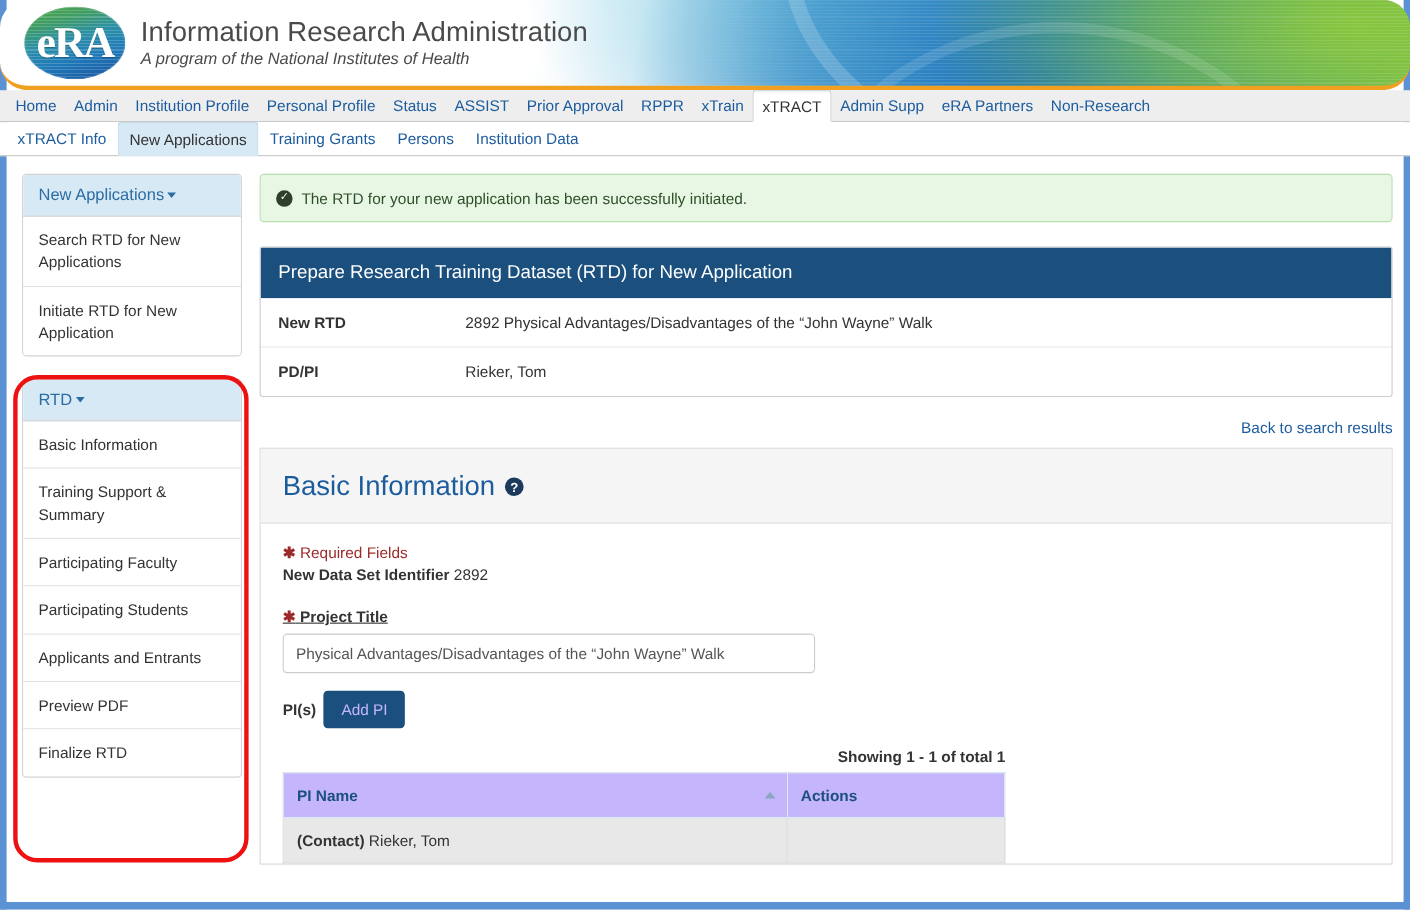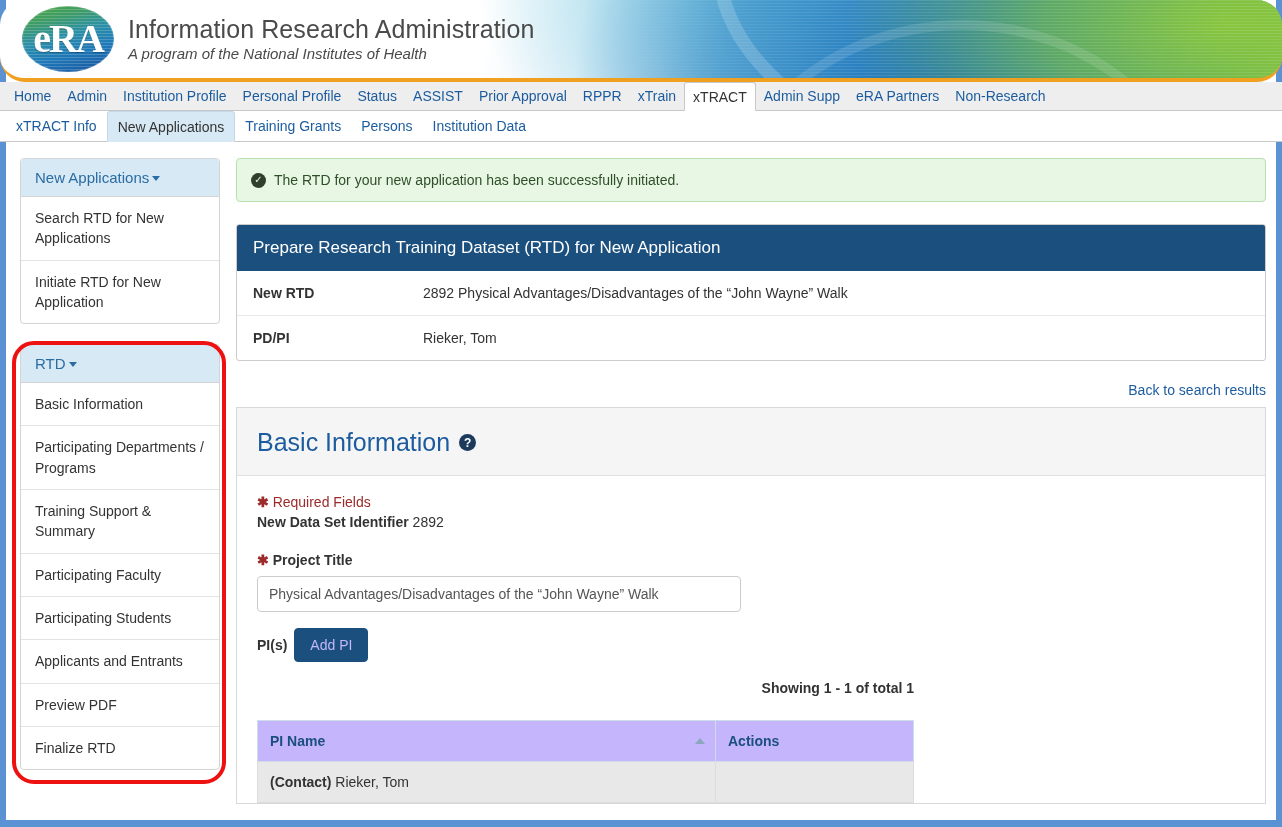--- a/index.html
+++ b/index.html
@@ -265,20 +265,21 @@
   .req-line {
     color: #9c2a2a; font-size: 14px; margin-bottom: 4px;
   }
   .star { color: #9c2a2a; font-weight: bold; }
   .dsid { font-size: 14px; color: #333; margin-bottom: 22px; }
   .dsid b { font-weight: bold; }
 
   .field-label {
     font-size: 14px; font-weight: bold; color: #333;
     margin-bottom: 8px;
+    text-decoration: underline;
   }
   .text-input {
     width: 484px;
     padding: 9px 11px;
     font-size: 14px;
     color: #555555;
     border: 1px solid #cccccc;
     border-radius: 4px;
     font-family: "Liberation Sans", sans-serif;
     background: #ffffff;
@@ -295,21 +296,21 @@
     border: 1px solid #1b4f7e;
     border-radius: 4px;
     padding: 8px 15px;
     font-size: 14px;
     font-family: "Liberation Sans", sans-serif;
     cursor: pointer;
   }
   .showing {
     text-align: right;
     font-size: 14px; font-weight: bold; color: #333;
-    margin: 18px 0 24px 0;
+    margin: 18px 0 6px 0;
     width: 657px;
   }
   table.pi {
     border-collapse: collapse;
     width: 657px;
     font-size: 14px;
   }
   table.pi th {
     background: #c4b5fd;
     color: #1b4f7e;
@@ -389,21 +390,20 @@
         </div>
         <div class="panel-item">Search RTD for New Applications</div>
         <div class="panel-item">Initiate RTD for New Application</div>
       </div>
 
       <div class="panel">
         <div class="panel-head">
           <span>RTD</span><span class="caret"></span>
         </div>
         <div class="panel-item">Basic Information</div>
-        <div class="panel-item">Participating Departments / Programs</div>
         <div class="panel-item">Training Support &amp; Summary</div>
         <div class="panel-item">Participating Faculty</div>
         <div class="panel-item">Participating Students</div>
         <div class="panel-item">Applicants and Entrants</div>
         <div class="panel-item">Preview PDF</div>
         <div class="panel-item">Finalize RTD</div>
       </div>
 
       <div class="redbox"></div>
     </div>

